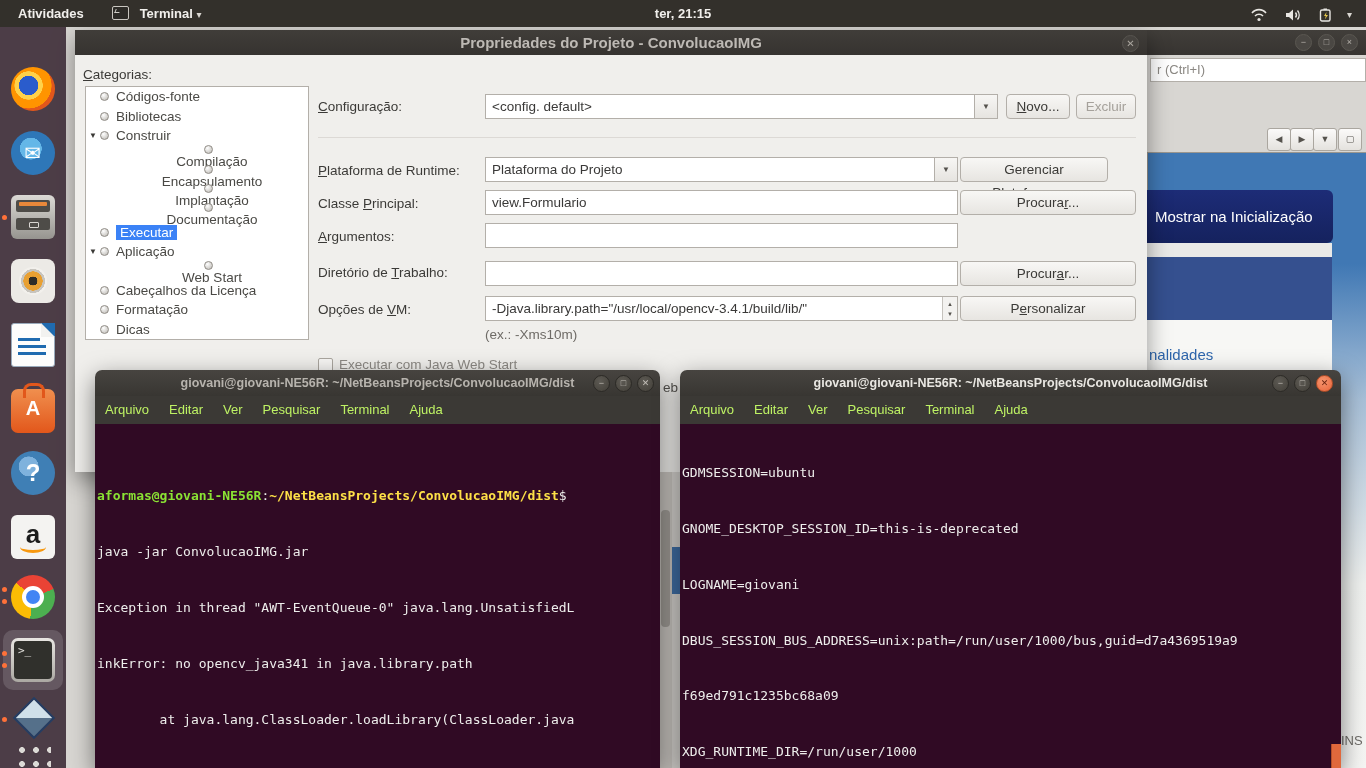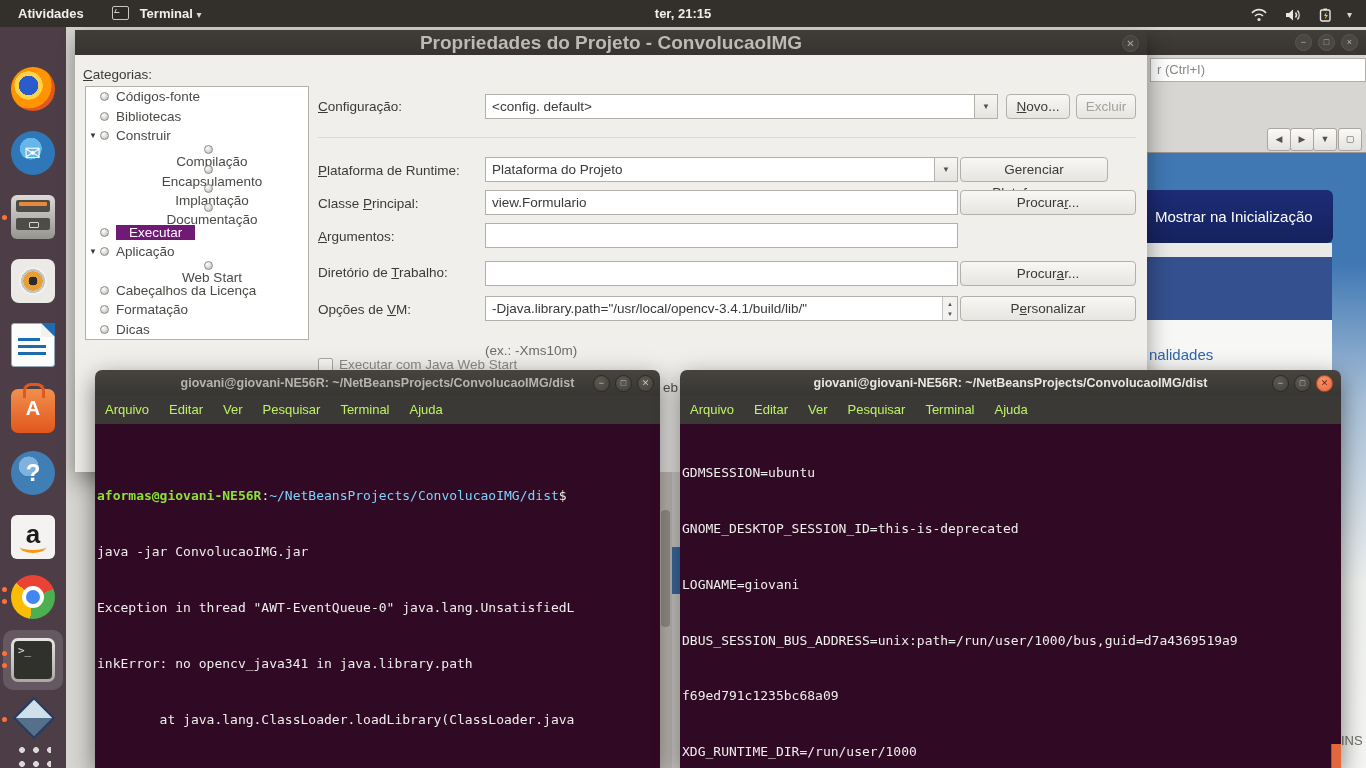--- a/index.html
+++ b/index.html
@@ -77,32 +77,32 @@
   
   #nb-sliver{left:660px;top:472px;width:20px;height:296px;background:#d6d3cf;z-index:15;}
   #nb-sliver .track{position:absolute;left:0;top:0;width:12px;height:100%;background:#c9c5c0;}
   #nb-sliver .thumb{position:absolute;left:1px;top:38px;width:9px;height:117px;background:#a19d97;border-radius:4px;}
   #nb-sliver .blue{position:absolute;left:12px;top:75px;width:8px;height:47px;background:#3f6fa6;}
 
   
   #dialog{left:75px;top:30px;width:1072px;height:442px;background:#f0efec;z-index:10;
           box-shadow:0 8px 22px rgba(0,0,0,.4);font-size:13.5px;color:#3b3a37;}
   #dlg-titlebar{left:0;top:0;width:100%;height:25px;background:linear-gradient(#403d39,#363330);}
-  #dlg-title{width:100%;text-align:center;line-height:25px;color:#bdb9b4;font-weight:bold;font-size:19px;}
+  #dlg-title{width:100%;text-align:center;line-height:25px;color:#bdb9b4;font-weight:bold;font-size:15px;}
   #dlg-close{position:absolute;right:8px;top:5px;width:15px;height:15px;border-radius:50%;background:#46433f;
              border:1px solid #57544f;color:#aaa69f;font-size:10px;line-height:15px;text-align:center;}
   #cat-label{left:8px;top:37px;}
   #tree{left:10px;top:56px;width:222px;height:252px;background:#fff;border:1px solid #b3afa9;overflow:hidden;}
   .trow{display:flex;align-items:center;height:19.38px;white-space:nowrap;}
   .trow .tri{width:14px;font-size:8px;color:#3a3936;text-align:center;flex:none;}
   .trow.lvl2{padding-left:30px;flex-direction:column;}
   .bullet{flex:none;width:7px;height:7px;border-radius:50%;border:1px solid #908c86;
           background:radial-gradient(circle at 35% 30%,#fff,#b9b6b0);margin-right:7px;}
   .trow .lbl{color:#4a4945;}
-  .trow .lbl.sel{background:#701a75;color:#fff;padding:0 13px;}
+  .trow .lbl.sel{background:#3b82f6;color:#fff;padding:0 4px;}
   .flabel{position:absolute;left:243px;}
   .field{position:absolute;background:#fff;border:1px solid #b3afa9;height:23px;line-height:23px;
          padding-left:6px;color:#3a3938;white-space:nowrap;overflow:hidden;}
   .combo-arrow{position:absolute;right:0;top:0;width:22px;height:23px;border-left:1px solid #b3afa9;
          background:linear-gradient(#f7f6f4,#e6e4e0);text-align:center;font-size:8px;color:#55524d;line-height:23px;}
   .spin{position:absolute;right:0;top:0;width:15px;height:23px;border-left:1px solid #c5c2bd;
         font-size:6px;color:#55524d;text-align:center;line-height:10px;padding-top:2px;box-sizing:border-box;background:#f3f2f0;}
   .btn{position:absolute;height:25px;background:linear-gradient(#f8f7f5,#e7e5e1);border:1px solid #b3afa9;
        border-radius:4px;font-size:13.5px;color:#3b3a37;text-align:center;line-height:23px;box-sizing:border-box;}
   .btn.disabled{color:#a5a19b;}
@@ -124,21 +124,21 @@
   .term .mbar{height:28px;background:#3b3935;color:#bef264;font-size:13px;display:flex;}
   .term .mbar span{padding:0 10px;line-height:28px;}
   .term .body{background:#300a24;overflow:hidden;font-family:"DejaVu Sans Mono",monospace;
         font-size:13px;line-height:18.6px;color:#eeeeec;white-space:pre;padding-left:2px;position:relative;}
   #term-left{left:95px;top:370px;width:565px;height:398px;}
   #term-left .body{height:344px;}
   #term-left .body .inner{margin-top:-11px;}
   #term-right{left:680px;top:370px;width:661px;height:398px;}
   #term-right .body{height:344px;padding-top:3px;}
   .pu{color:#8ae234;font-weight:bold;}
-  .pp{color:#7dd3fc;font-weight:normal;}
+  .pp{color:#fde047;font-weight:bold;}
   #term-scroll{position:absolute;right:0;top:320px;width:9px;height:78px;background:#e0683c;border-left:1px solid #b44f28;}
 </style>
 </head>
 <body>
 
 <div id="screen">
 
   <div class="abs nb" id="nb-toolbar"></div>
   <div class="abs nb" id="nb-titlebar">
     <span class="wbtn" style="right:54px;">−</span>
@@ -274,21 +274,21 @@
       <span></span>
     </div>
     <div class="btn" style="left:885px;top:231px;width:176px;">Procur<u>a</u>r...</div>
 
     <span class="flabel" style="top:272px;">Opções de <u>V</u>M:</span>
     <div class="field" style="left:410px;top:266px;width:465px;">
       <span>-Djava.library.path="/usr/local/opencv-3.4.1/build/lib/"</span>
       <span class="spin">▲<br>▼</span>
     </div>
     <div class="btn" style="left:885px;top:266px;width:176px;">P<u>e</u>rsonalizar</div>
-    <span class="hint" style="left:410px;top:313px;">(ex.: -Xms10m)</span>
+    <span class="hint" style="left:410px;top:297px;">(ex.: -Xms10m)</span>
 
     <span class="dlgcb" style="left:243px;top:328px;"></span>
     <span class="dlgcb-label" style="left:264px;top:327px;">Executar com Java Web Start</span>
   </div>
 
   <div class="abs" id="web-fragment">eb</div>
 
   <div class="term" id="term-left">
     <div class="tbar">
       <div class="ttl">giovani@giovani-NE56R: ~/NetBeansProjects/ConvolucaoIMG/dist</div>

